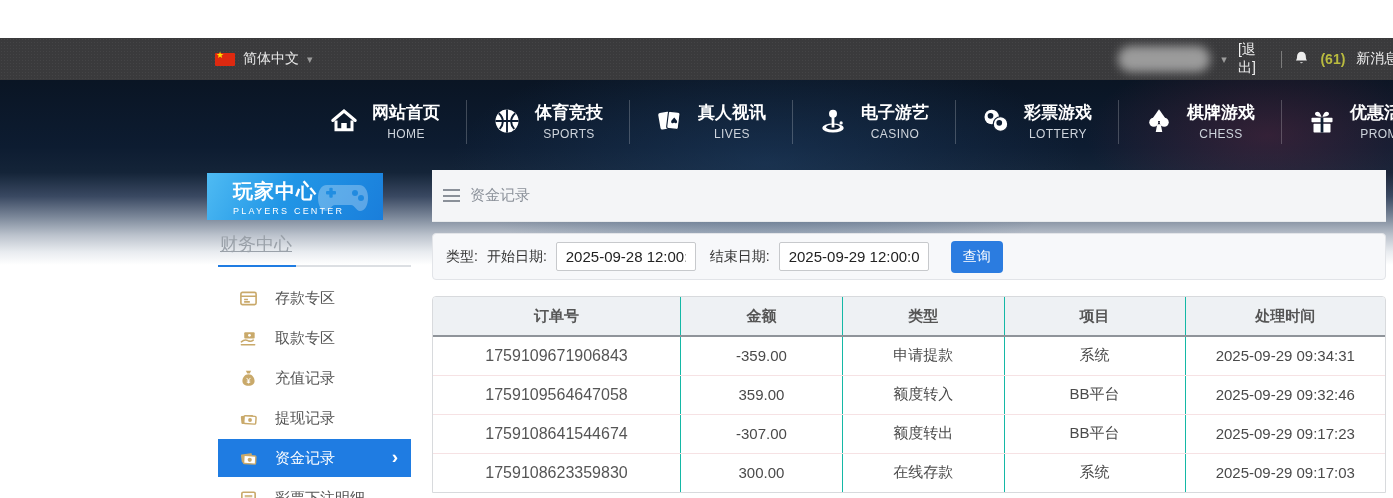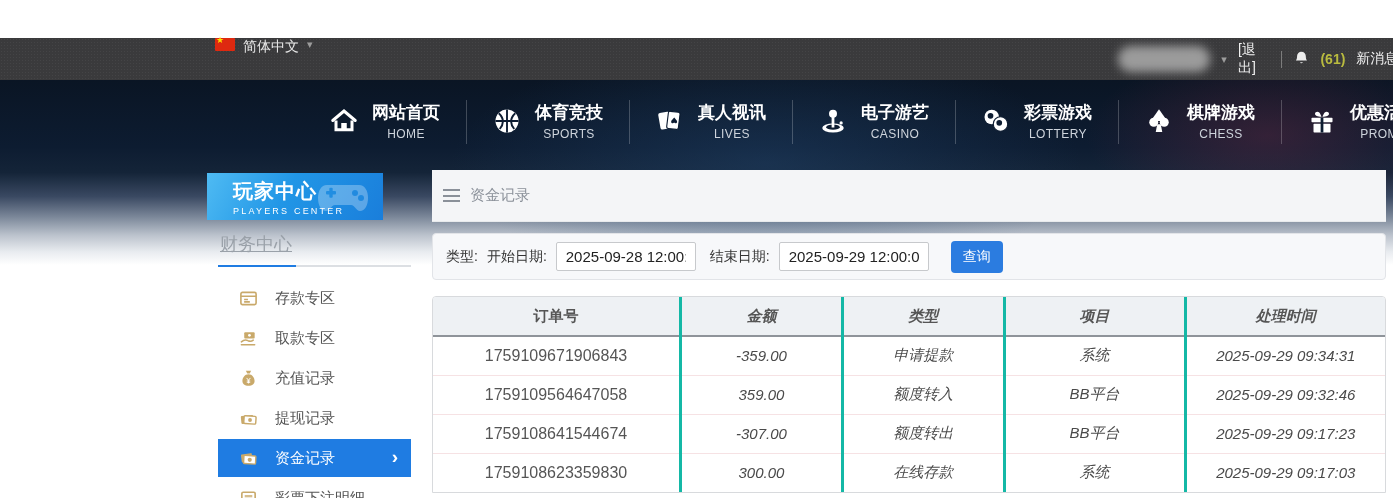--- a/index.html
+++ b/index.html
@@ -7,21 +7,21 @@
   #app { position:relative; width:1393px; height:498px; background:#fff; overflow:hidden; }
 
   
   .url-bar { position:absolute; top:0; left:0; right:0; height:38px; background:#eef0f7; }
   .url-pill { position:absolute; left:-18px; top:4px; width:30px; height:30px; background:#fdfdfe; border-radius:50%; }
   .url-text { position:absolute; left:13px; top:8px; font-size:16px; color:#1d1d1f; letter-spacing:0.2px; }
 
   
   .account-bar { position:absolute; top:38px; left:0; right:0; height:42px; background:#3a3a3c;
     background-image:radial-gradient(rgba(255,255,255,0.05) 1px, transparent 1px); background-size:3px 3px; }
-  .lang { position:absolute; left:215px; top:0; height:100%; display:flex; gap:8px;
+  .lang { position:absolute; left:215px; top:0; height:100%; display:flex; align-items:center; gap:8px;
     color:#e9e9e9; font-size:14px; cursor:pointer; }
   .flag { width:20px; height:13px; background:#de2910; border-radius:1px; position:relative; flex:none; }
   .flag::before { content:"★"; position:absolute; left:1px; top:-3px; color:#ffde00; font-size:9px; }
   .caret { color:#9c9c9c; font-size:11px; }
   .account-right { position:absolute; left:1118px; top:0; height:100%; display:flex; align-items:center; gap:11px; }
   .user-blob { width:104px; height:26px; background:#9b9b9b; border-radius:14px; filter:blur(5px); }
   .logout { color:#f0f0f0; font-size:14px; cursor:pointer; }
   .bar-sep { width:1px; height:17px; background:#7c7c7c; }
   .bell { width:19px; height:19px; cursor:pointer; }
   .msg-count { font-size:14px; font-weight:bold; }
@@ -84,21 +84,21 @@
   .f-input.end { width:150px; }
   .search-btn { width:52px; height:32px; background:#2b7ce0; border:none; border-radius:4px; color:#ffffff;
     font-size:14px; cursor:pointer; margin-left:8px; font-family:"Liberation Sans",sans-serif; }
 
   .table-wrap { margin-top:16px; border:1px solid #d8dadd; border-radius:4px 4px 0 0; overflow:hidden; }
   table { width:100%; border-collapse:collapse; table-layout:fixed; }
   th { height:39px; background:#eef1f4; color:#555; font-weight:bold; font-size:15px;
     border-bottom:2px solid #8f949a; text-align:center; }
   td { height:39px; text-align:center; font-size:15px; color:#4a4a4a; border-bottom:1px solid #f6e2e4;
     white-space:nowrap; overflow:hidden; }
-  th + th, td + td { border-left:3px solid #14b8a6;font-style:italic; }
+  th + th, td + td { border-left:1px solid #14b8a6; }
   td.c0 { font-size:16px; color:#555; }
   tr:last-child td { border-bottom:none; }
 </style>
 </head>
 <body>
 
 <div id="app">
 
 
   <div class="account-bar">

